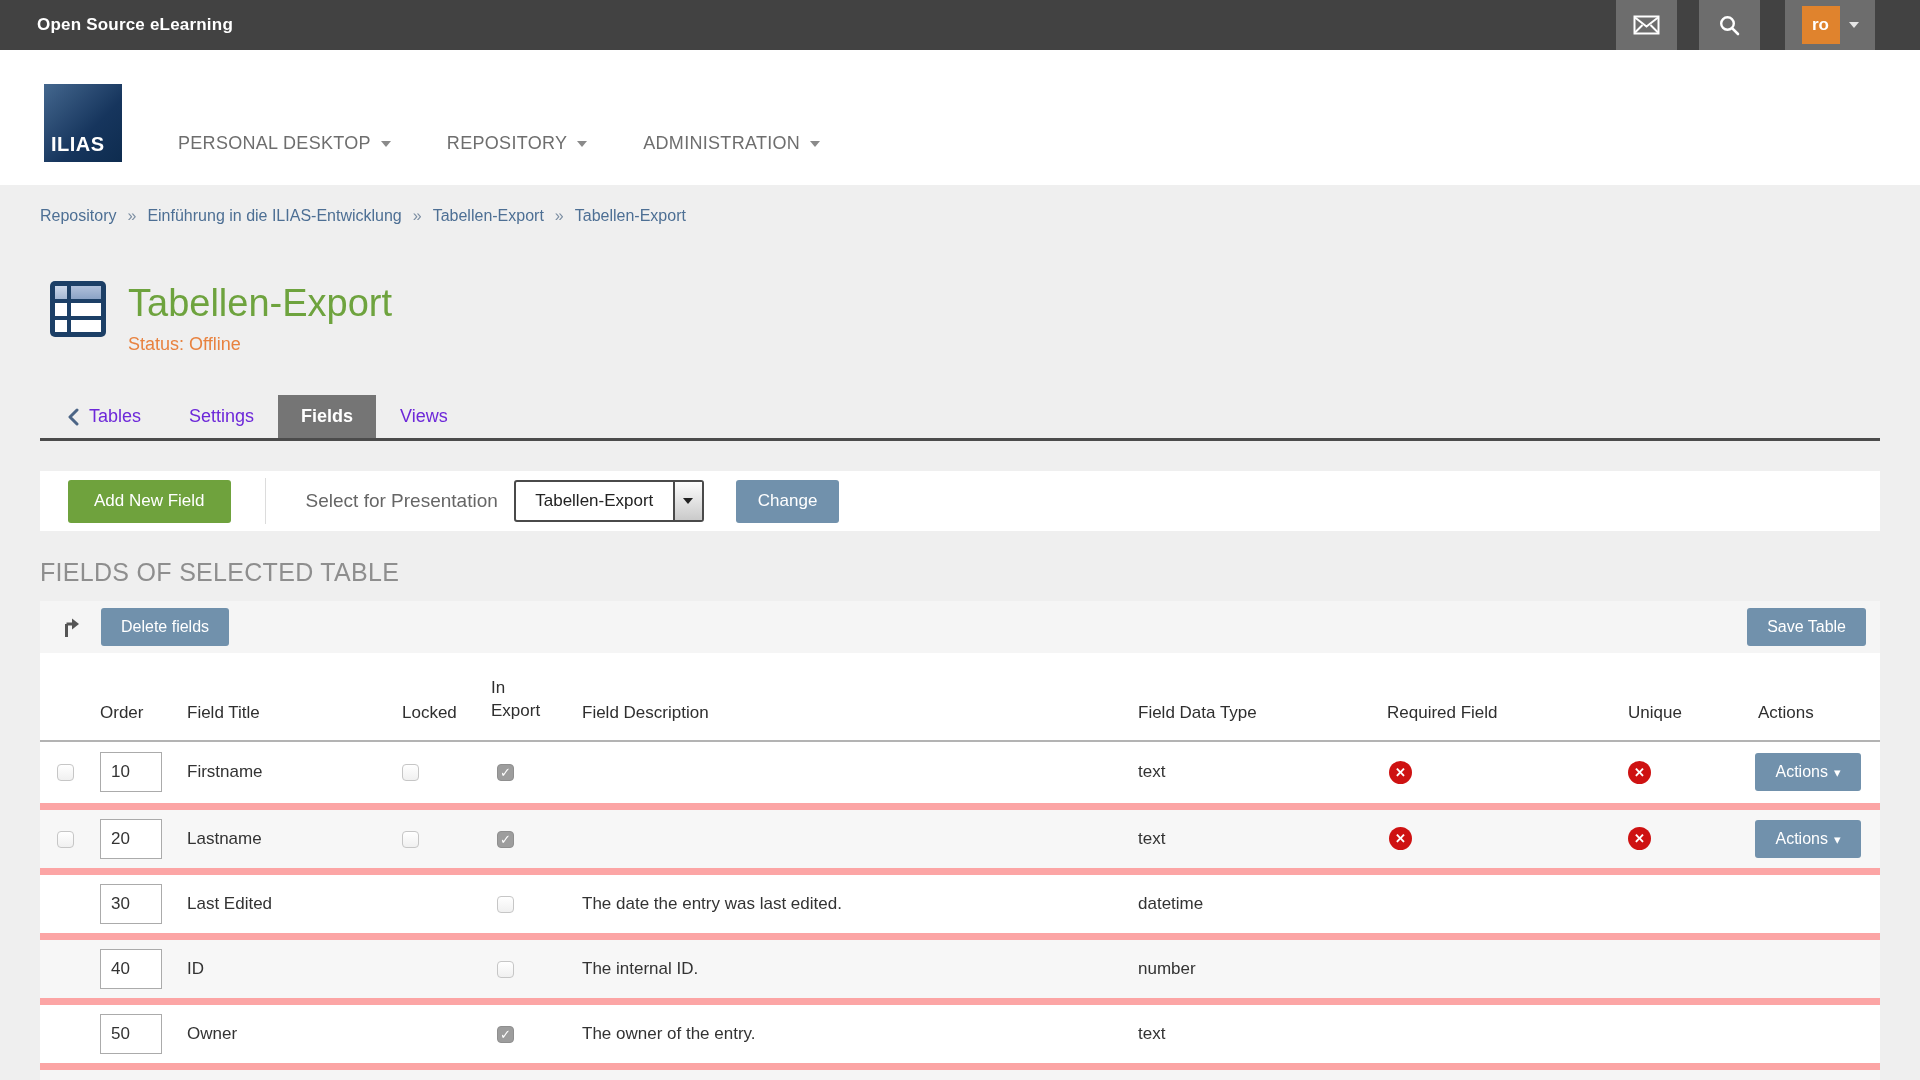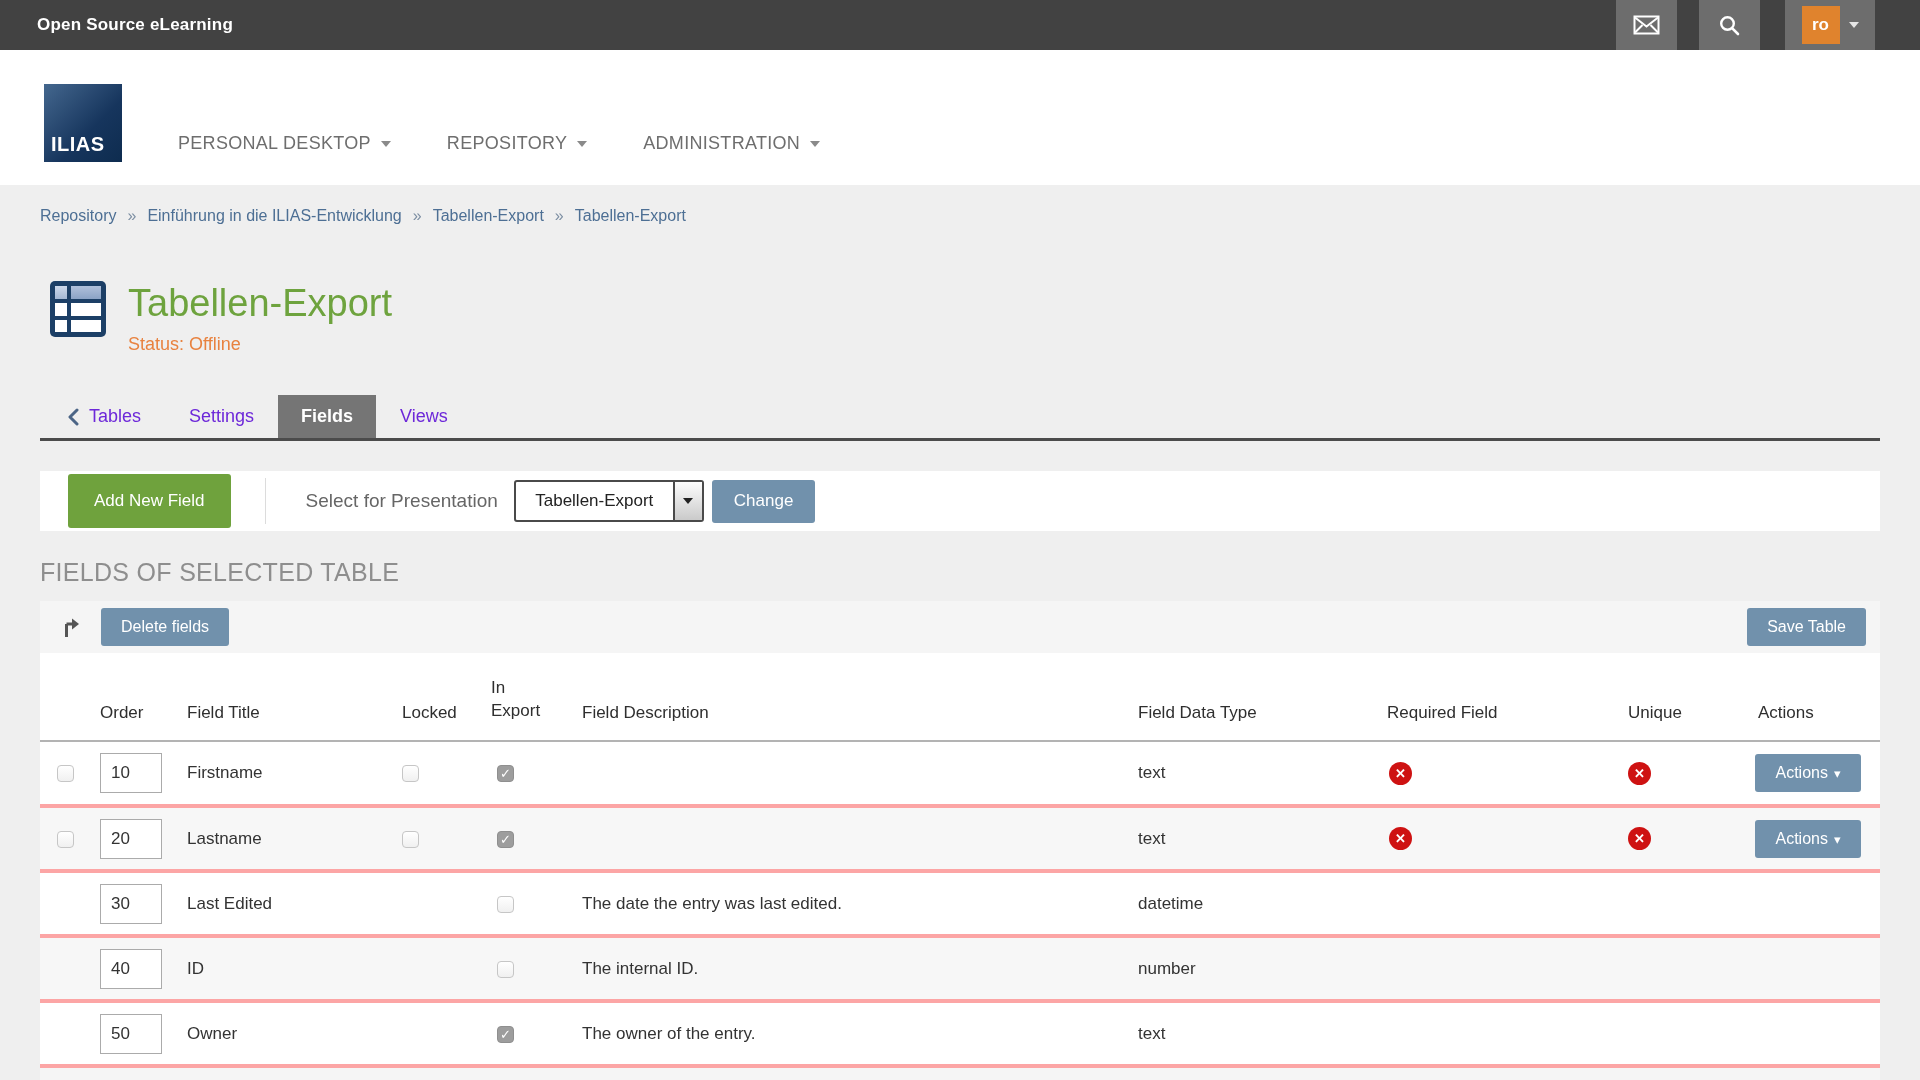--- a/index.html
+++ b/index.html
@@ -40,22 +40,22 @@
 
   
   .tabs { margin:40px 40px 0; border-bottom:3px solid #4b4b4b; display:flex; align-items:flex-end; height:46px; }
   .tab { color:#6d28d9; font-size:18px; padding:11px 24px; display:flex; align-items:center; gap:10px; text-decoration:none; cursor:pointer; white-space:nowrap; }
   .tab.first { padding-left:28px; }
   .tab.active { background:#757575; color:#fff; font-weight:bold; padding:11px 23px; }
 
   
   .toolbar { margin:30px 40px 0; background:#fff; height:60px; display:flex; align-items:center; padding-left:28px; }
   .btn { border:none; border-radius:3px; color:#fff; font-size:17px; cursor:pointer; font-family:inherit; }
-  .btn.green { background:#6fa23d; height:54px; padding:0 26px; }
-  .btn.blue { background:#7191ac; height:43px; padding:0 22px; margin-left:8px; }
+  .btn.green { background:#6fa23d; height:43px; padding:0 26px; }
+  .btn.blue { background:#7191ac; height:43px; padding:0 22px; margin-left:32px; }
   .vdivider { width:1px; height:46px; background:#dcdcdc; margin-left:34px; }
   .tb-label { color:#666; font-size:19px; margin-left:40px; white-space:nowrap; }
   .selectbox { margin-left:16px; width:190px; height:42px; background:#fff; border:2px solid #4a4a4a; border-radius:3px; display:flex; align-items:stretch; cursor:pointer; }
   .select-value { flex:1; display:flex; align-items:center; justify-content:center; font-size:17px; color:#222; }
   .select-arrow { width:29px; border-left:2px solid #4a4a4a; background:linear-gradient(180deg,#fdfdfd,#cacaca); display:flex; align-items:center; justify-content:center; }
   .select-arrow i { width:0; height:0; border-left:5px solid transparent; border-right:5px solid transparent; border-top:6px solid #222; }
 
   
   .section-heading { margin:27px 40px 4px; color:#8e8e8e; font-size:25px; letter-spacing:0.3px; }
   .panel { margin:14px 40px 0; }
@@ -72,21 +72,21 @@
   th.col-title   { padding-left:7px; }
   th.col-locked  { padding-left:4px; }
   th.col-inexport{ padding-left:5px; }
   th.col-inexport span { display:inline-block; width:58px; line-height:1.35; }
   th.col-desc    { padding-left:6px; }
   th.col-datatype{ padding-left:7px; }
   th.col-required{ padding-left:6px; }
   th.col-unique  { padding-left:7px; }
   th.col-actions { padding-left:7px; }
 
-  tbody tr { height:65px; border-bottom:4px solid #fca5a5; background:#fff; }
+  tbody tr { height:65px; border-bottom:7px solid #fca5a5; background:#fff; }
   tbody tr.alt { background:#f7f7f7; }
   td { font-size:17px; color:#333; vertical-align:middle; }
   td.col-select  { text-align:center; }
   td.col-title   { padding-left:7px; }
   td.col-locked  { padding-left:4px; }
   td.col-inexport{ padding-left:11px; }
   td.col-desc    { padding-left:6px; }
   td.col-datatype{ padding-left:7px; }
   td.col-required{ padding-left:8px; }
   td.col-unique  { padding-left:7px; }

